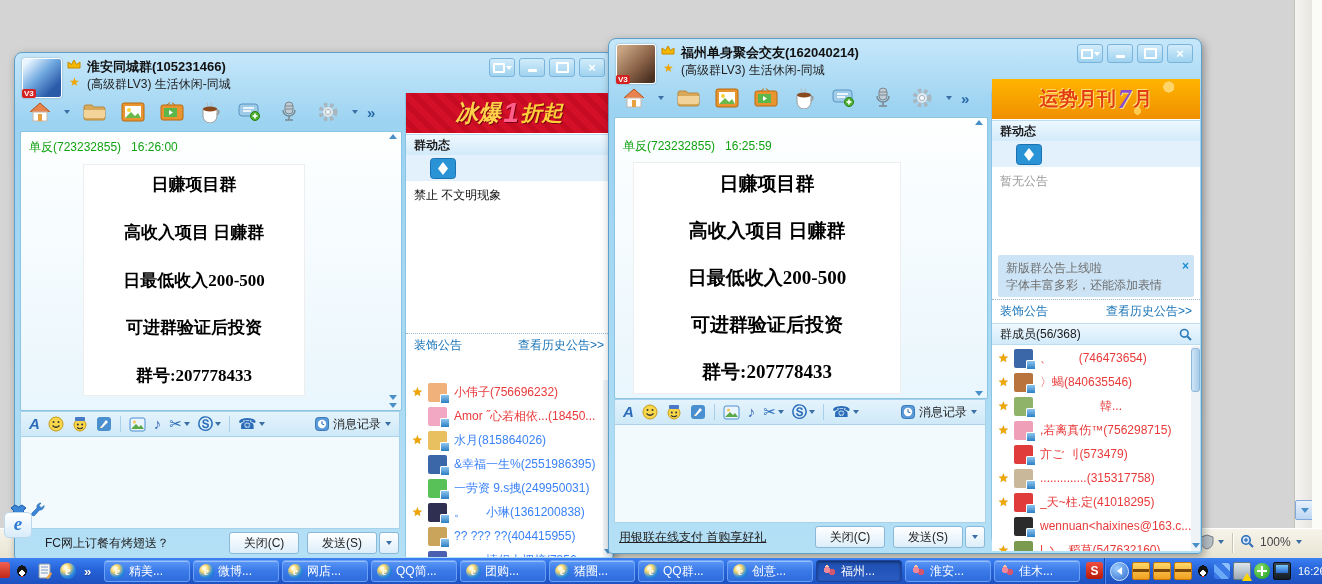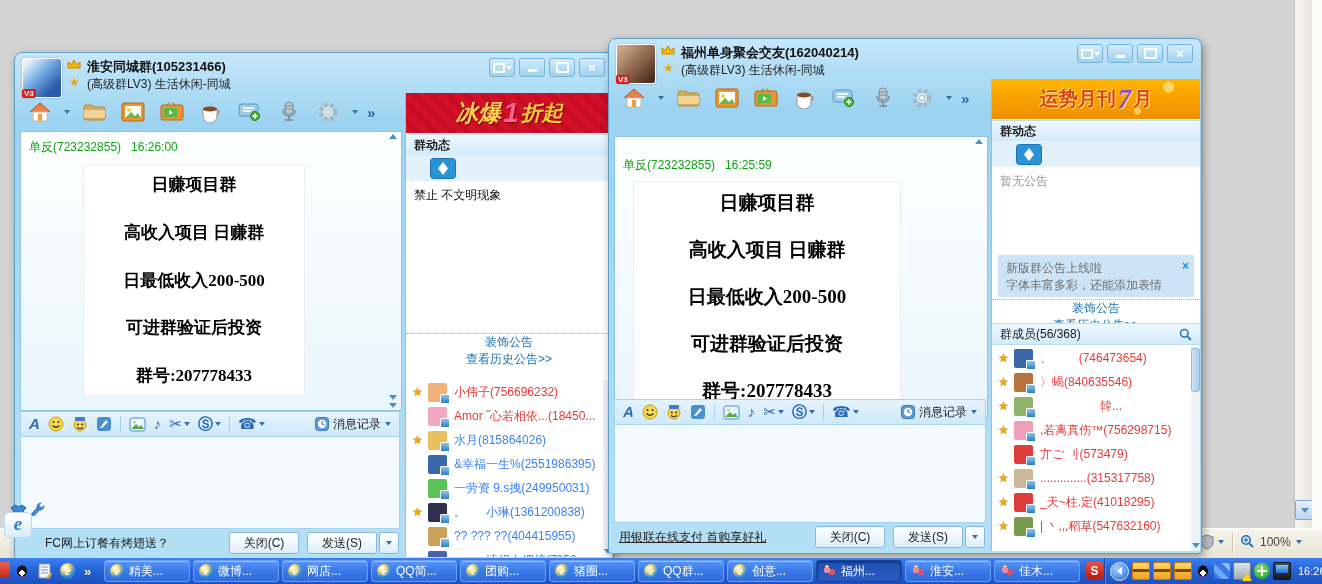--- a/index.html
+++ b/index.html
@@ -45,21 +45,21 @@
   .wbtn .pbox{width:8px;height:6px;border:2px solid #fff;border-radius:1px;margin-right:1px;}
   .wbtn.close{font:bold 13px "Liberation Sans",sans-serif;color:#fff;}
   
   .maintb{position:absolute;left:0;top:40px;height:38px;display:flex;align-items:center;gap:9px;padding-left:10px;}
   #lw .maintb{width:388px;} #rw .maintb{width:380px;}
   .mico{width:30px;height:26px;display:flex;align-items:center;justify-content:center;cursor:pointer;}
   .tbmore{color:#2a6aa8;font-weight:bold;font-size:15px;cursor:pointer;}
   
   .chat{position:absolute;left:5px;top:78px;background:linear-gradient(#feffff,#e9f6fd);border:1px solid #8cc4e4;border-radius:2px;}
   #lw .chat{width:380px;height:278px;}
-  #rw .chat{width:372px;height:280px;margin-top:19px;}
+  #rw .chat{width:372px;height:280px;}
   .sender{position:absolute;left:8px;top:7px;color:#12a312;font-size:12px;white-space:pre;}
   #rw .sender{top:20px;}
   .msgbox{position:absolute;background:#fff;border:1px solid #eee;display:flex;flex-direction:column;justify-content:space-between;padding:8px 4px;box-sizing:border-box;font-family:"Liberation Serif",serif;color:#000;text-align:center;}
   #lw .msgbox{left:62px;top:32px;width:222px;height:232px;font-size:17px;font-weight:bold;}
   #rw .msgbox{left:18px;top:44px;width:268px;height:232px;font-size:19px;font-weight:bold;}
   .mline{white-space:nowrap;}
   .vscroll{position:absolute;right:2px;top:2px;bottom:2px;width:12px;display:flex;flex-direction:column;align-items:center;justify-content:space-between;}
   .vscroll .bot{display:flex;flex-direction:column;gap:3px;align-items:center;}
   
   .edittb{position:absolute;left:5px;top:358px;height:26px;display:flex;align-items:center;gap:8px;padding:0 8px;background:linear-gradient(#e4f3fc,#cfe9f8);border:1px solid #a8d2ea;box-sizing:border-box;}
@@ -74,39 +74,39 @@
   #rw .editor{top:386px;width:372px;height:98px;}
   .bottombar{position:absolute;left:0;bottom:2px;height:28px;display:flex;align-items:center;padding:0 6px;box-sizing:border-box;}
   #lw .bottombar{width:390px;} #rw .bottombar{width:382px;}
   .adtext{font-size:12px;color:#222;margin-left:24px;white-space:nowrap;overflow:hidden;flex:1;}
   #rw .adtext{margin-left:4px;text-decoration:underline;}
   .btn{height:22px;min-width:70px;background:linear-gradient(#ffffff,#ddeefa);border:1px solid #8ab8d8;border-radius:3px;font-size:12px;color:#222;display:flex;align-items:center;justify-content:center;cursor:pointer;margin-left:8px;padding:0 6px;box-sizing:border-box;}
   .btn.sarrow{min-width:20px;width:20px;margin-left:2px;padding:0;}
   
   .panel{position:absolute;top:40px;bottom:2px;background:#fff;border-left:1px solid #8cc4e4;}
   #lw .panel{left:390px;width:206px;}
-  #rw .panel{left:382px;width:208px;}
+  #rw .panel{left:382px;width:208px;border-radius:15px;}
   .banner{position:absolute;left:0;top:0;right:0;height:40px;display:flex;align-items:center;justify-content:center;gap:2px;overflow:hidden;white-space:nowrap;cursor:pointer;}
   .banner-red{background:repeating-linear-gradient(45deg,#d40f28 0 6px,#c70b22 6px 12px);}
   .banner-red .b1{color:#ffd24a;font:bold italic 23px "Liberation Sans",sans-serif;text-shadow:1px 1px 0 #7a0010;}
   .banner-red .b2{color:#ff5f8a;font:bold italic 28px "Liberation Sans",sans-serif;text-shadow:1px 1px 0 #7a0010;}
   .banner-red .b3{color:#ffcf3a;font:bold italic 21px "Liberation Sans",sans-serif;text-shadow:1px 1px 0 #7a0010;}
   .banner-orange{background:radial-gradient(circle 18px at 85% 20%,#ffd56a 30%,transparent 32%),radial-gradient(circle 12px at 70% 80%,#ffca50 30%,transparent 32%),linear-gradient(#ffb400,#f08f00);}
   .banner-orange .b1{color:#e23c10;font:bold 19px "Liberation Sans",sans-serif;text-shadow:1px 1px 0 #ffe27a,-1px -1px 0 #ffe27a;}
   .banner-orange .b2{color:#8a4fd0;font:bold italic 27px "Liberation Serif",serif;text-shadow:1px 1px 0 #ffe27a;}
   .banner-orange .b3{color:#e23c10;font:bold 19px "Liberation Sans",sans-serif;text-shadow:1px 1px 0 #ffe27a,-1px -1px 0 #ffe27a;}
   .phead{position:absolute;left:0;right:0;height:22px;background:linear-gradient(#eef8ff,#d2eafa);border-top:1px solid #bcdcf0;border-bottom:1px solid #bcdcf0;font-size:12px;color:#1a1a1a;display:flex;align-items:center;padding:0 8px;box-sizing:border-box;}
   .phead.dyn{top:41px;font-weight:bold;}
   .iconrow{position:absolute;left:0;right:0;top:62px;height:26px;background:#e2f1fb;display:flex;align-items:center;padding-left:24px;}
   .announce{position:absolute;left:0;right:0;top:88px;background:#fff;font-size:12px;padding:6px 8px;box-sizing:border-box;color:#111;}
   #lw .announce{height:152px;}
   #rw .announce{height:86px;color:#999;}
   .notif{position:absolute;left:6px;right:6px;top:176px;height:42px;background:#cde4f6;border-radius:2px;font-size:12px;color:#6e6e6e;padding:5px 18px 0 8px;box-sizing:border-box;line-height:17px;}
   .notif .nclose{position:absolute;right:5px;top:3px;color:#1a8fd1;font-weight:bold;cursor:pointer;font-size:12px;}
-  .plinks{position:absolute;left:0;right:0;height:24px;border-top:1px dotted #9ab8cc;display:flex;align-items:center;justify-content:space-between;padding:0 8px;box-sizing:border-box;font-size:12px;flex-direction:column;}
+  .plinks{position:absolute;left:0;right:0;height:24px;border-top:1px dotted #9ab8cc;display:flex;align-items:center;justify-content:space-between;padding:0 8px;box-sizing:border-box;font-size:12px;}
   #lw .plinks{top:240px;} #rw .plinks{top:220px;}
   .plink{color:#1873b8;cursor:pointer;white-space:nowrap;}
   .phead.mem{display:flex;justify-content:space-between;}
   #lw .phead.mem{top:264px;} #rw .phead.mem{top:244px;}
   .mlistwrap{position:absolute;left:0;right:0;bottom:0;overflow:hidden;background:#fff;}
   #lw .mlistwrap{top:287px;} #rw .mlistwrap{top:267px;}
   .mlist{position:absolute;left:0;top:0;right:9px;}
   .member{height:24px;display:flex;align-items:center;gap:3px;padding-left:4px;cursor:pointer;}
   .mstar{width:15px;color:#f0a800;font-size:12px;text-shadow:0 0 1px #b87800;flex:none;text-align:center;}
   .mav{width:19px;height:19px;border-radius:2px;flex:none;position:relative;background:#ccc;}
@@ -723,20 +723,25 @@
               <span class="mav" style="background: rgb(201, 184, 154);"></span>
               <span class="mname">..............(315317758)</span>
             </div>
 
             <div class="member" data-variant="red">
               <span class="mstar">★</span>
               <span class="mav" style="background: rgb(224, 60, 60);"></span>
               <span class="mname">_天~柱.定(41018295)</span>
             </div>
 
+            <div class="member" data-variant="red">
+              <span class="mstar"></span>
+              <span class="mav" style="background: rgb(43, 43, 43);"></span>
+              <span class="mname">wennuan&lt;haixines@163.c...</span>
+            </div>
 
             <div class="member" data-variant="red">
               <span class="mstar">★</span>
               <span class="mav" style="background: rgb(122, 154, 77);"></span>
               <span class="mname">| 丶,,,稻草(547632160)</span>
             </div>
 
           </div>
         <div class="mscroll">
             <span class="mthumb"></span>

